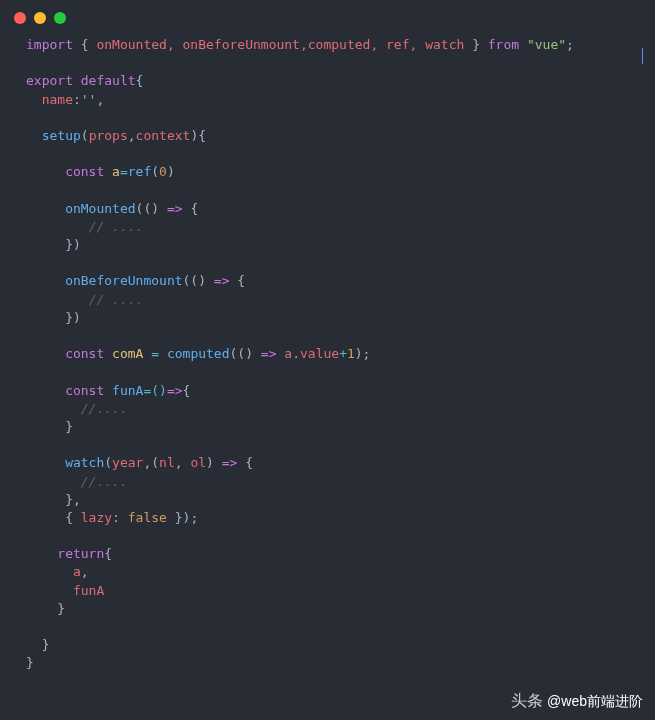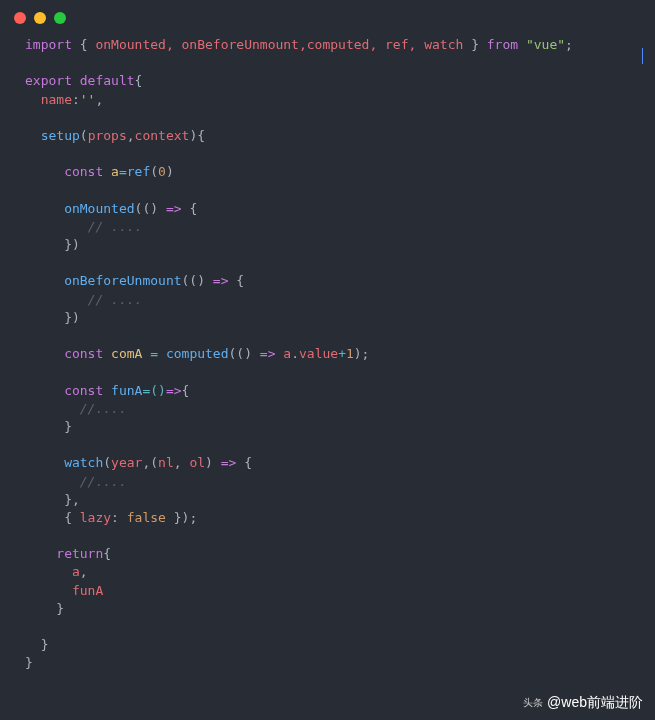--- a/index.html
+++ b/index.html
@@ -19,25 +19,24 @@
     }
     .dot {
       width: 12px;
       height: 12px;
       border-radius: 50%;
     }
     .dot-red { background: #ff5f56; }
     .dot-yellow { background: #ffbd2e; }
     .dot-green { background: #27c93f; }
     .code-area {
-      padding: 4px 8px;
+      padding: 4px 26px;
       line-height: 1.4;
       white-space: pre;
       color: #abb2bf;
-      margin-left: 17px;
     }
     .cursor {
       position: absolute;
       top: 48px;
       right: 12px;
       width: 1px;
       height: 16px;
       background: #528bff;
     }
     .k-purple { color: #c678dd; }
@@ -54,21 +53,21 @@
       bottom: 8px;
       right: 12px;
       font-size: 14px;
       color: #fff;
       font-family: sans-serif;
       display: flex;
       align-items: center;
       gap: 4px;
     }
     .watermark-prefix {
-      font-size: 10px;
+      font-size: 16px;
       color: #ccc;
     }
   </style>
 </head>
 <body>
 
 <div class="window-controls">
   <div class="dot dot-red"></div>
   <div class="dot dot-yellow"></div>
   <div class="dot dot-green"></div>

